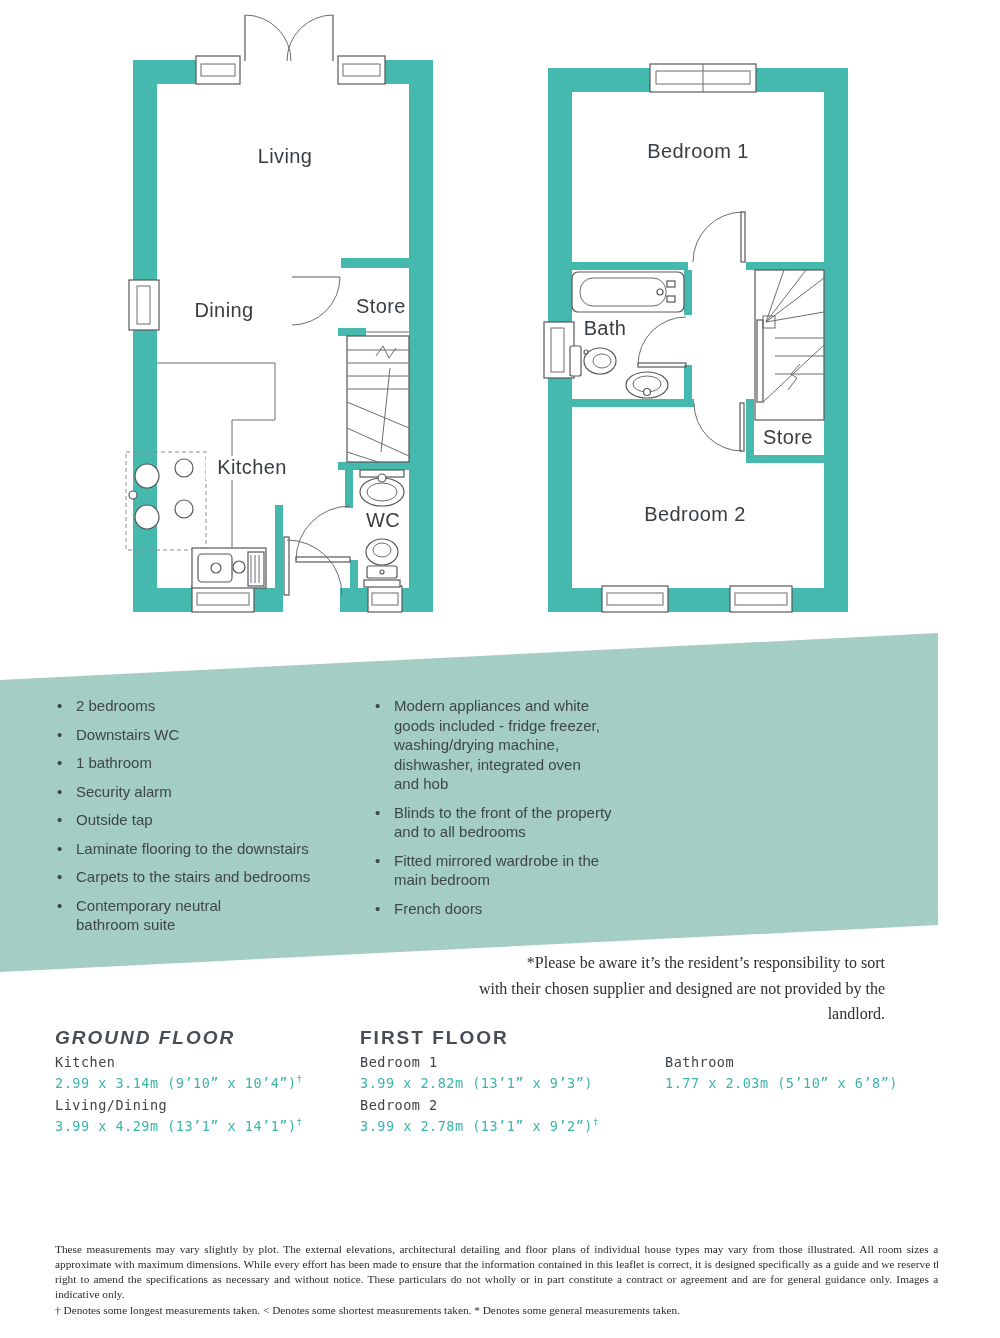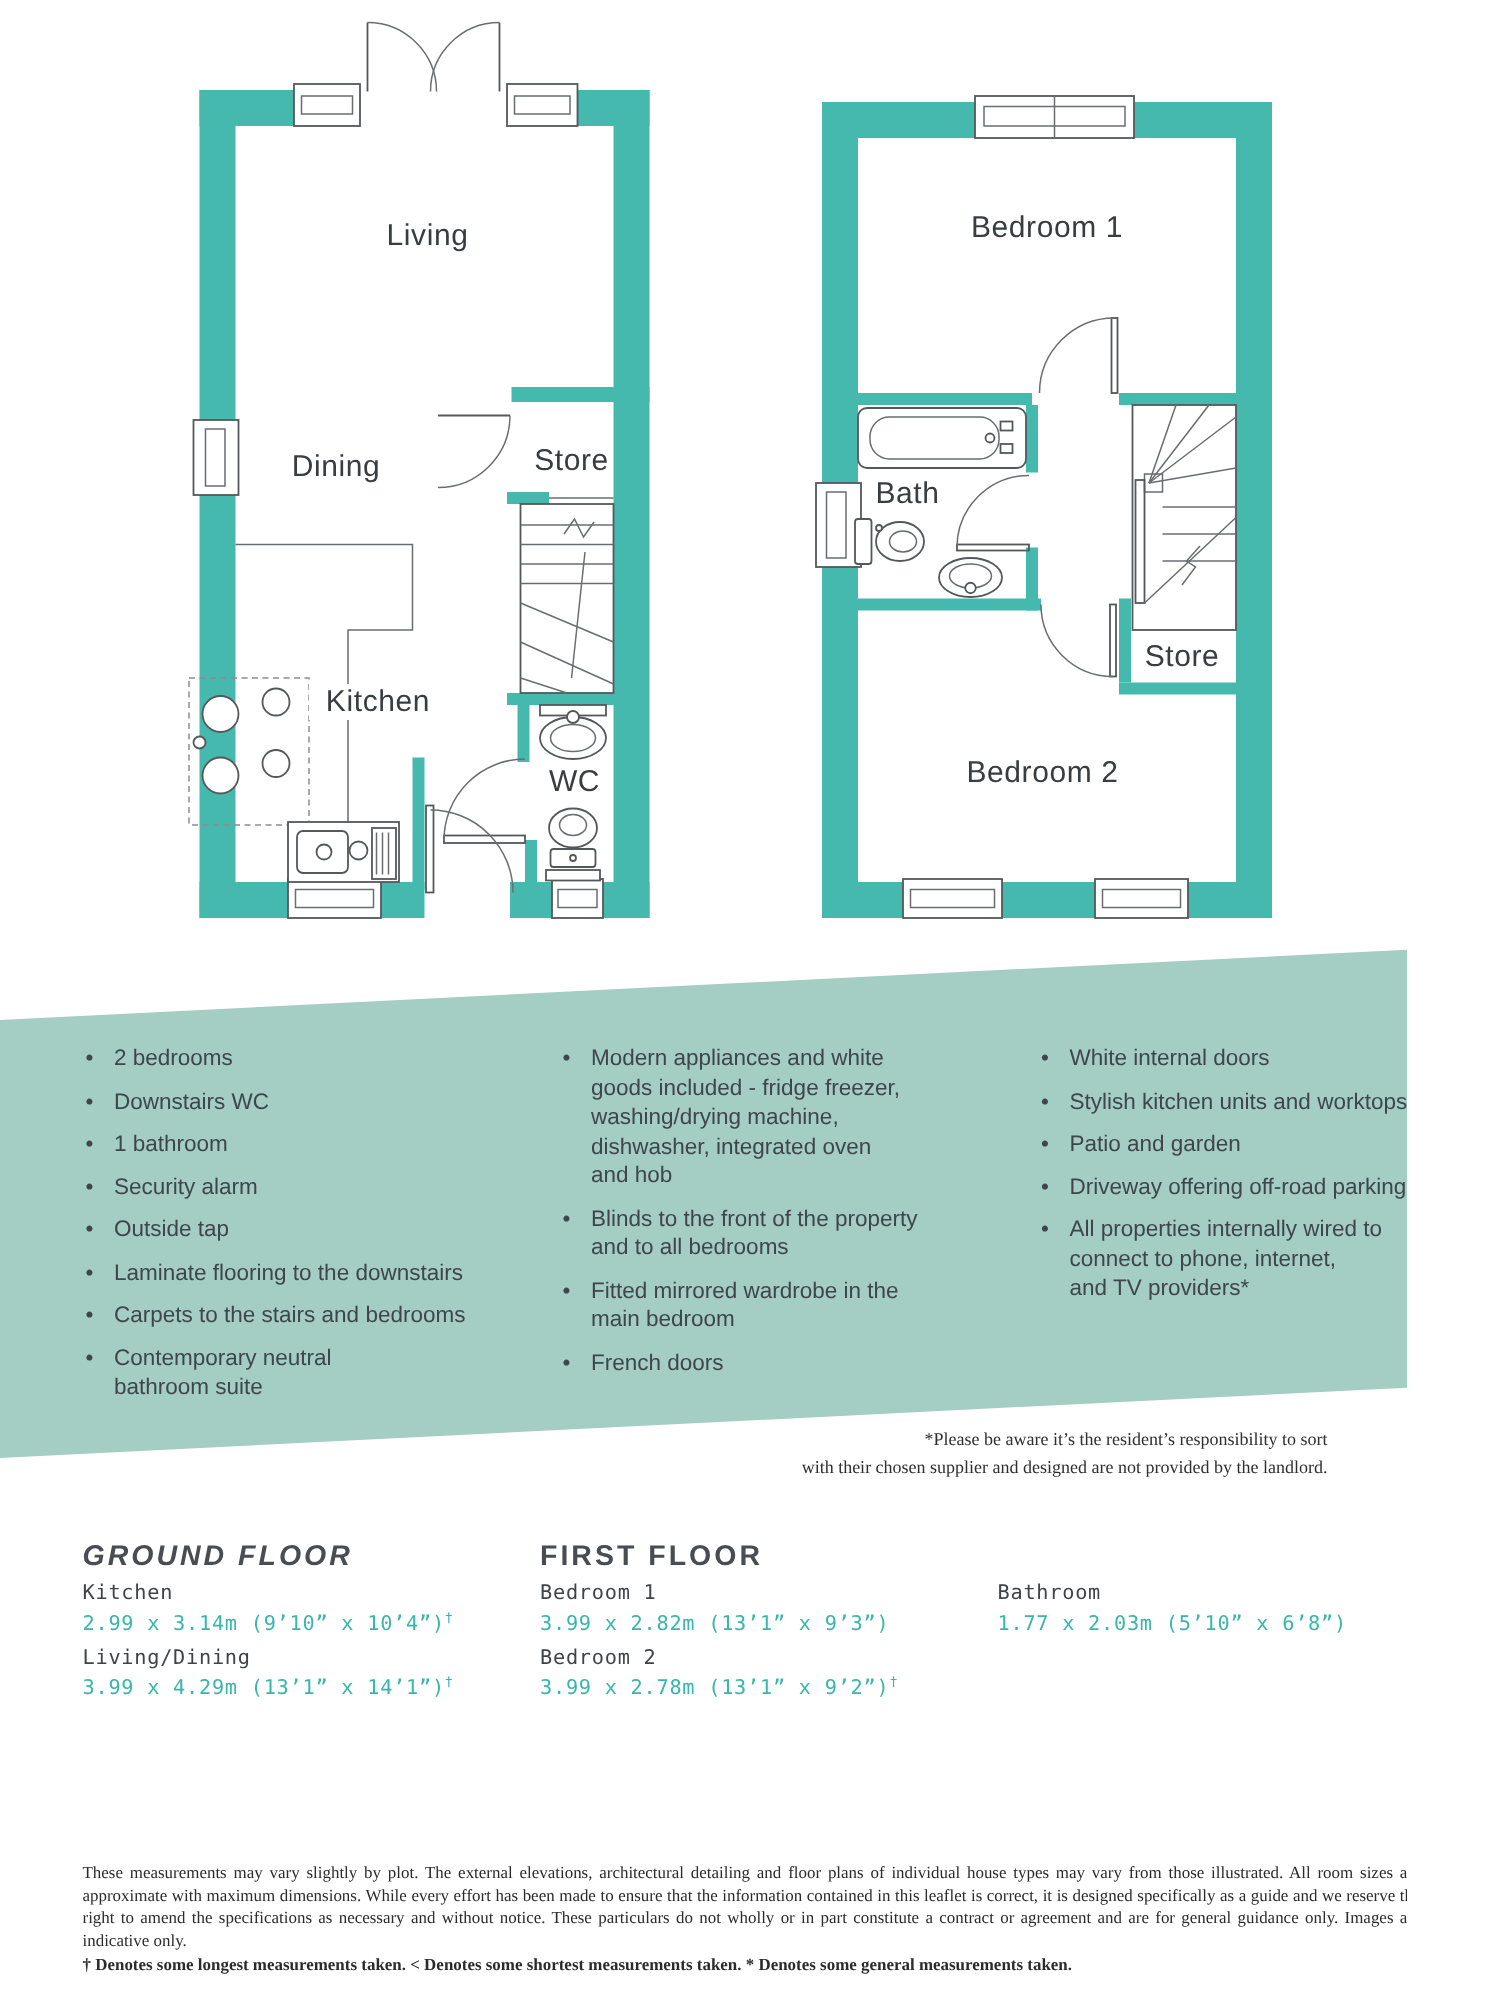--- a/index.html
+++ b/index.html
@@ -24,39 +24,39 @@
         clip-path:polygon(0 60px,1000px 10px,1000px 302px,0 352px);}
   ul.features{position:absolute;margin:0;padding:0;list-style:none;}
   ul.features li{position:relative;padding-left:19px;margin:0 0 9px 0;
         font-size:15px;line-height:1.3;color:#3e464a;white-space:pre-line;font-weight:400;}
   ul.features li::before{content:"\2022";position:absolute;left:0;top:0;color:#3e464a;}
   .col1{left:57px;top:76px;width:280px;}
   .col2{left:375px;top:76px;width:260px;}
   .col3{left:694px;top:76px;width:280px;}
 
   .aerials-note{position:absolute;right:53px;top:950px;width:430px;text-align:right;
-        font-family:"Liberation Serif",serif;font-size:12px;line-height:1.6;color:#2e2e2e;}
+        font-family:"Liberation Serif",serif;font-size:16px;line-height:1.6;color:#2e2e2e;}
   .aerials-note span{display:block;}
 
   .floor-heading{position:absolute;margin:0;font-size:19px;font-weight:600;
         letter-spacing:2px;color:#484d53;}
   .gf{left:55px;top:1027px;font-style:italic;}
   .ff{left:360px;top:1027px;}
   .dim-entry{position:absolute;font-family:"DejaVu Sans Mono",monospace;}
   .dim-room{font-size:13.5px;color:#3f4449;letter-spacing:.5px;}
   .dim-value{font-size:13.5px;color:var(--dims-teal);letter-spacing:.5px;margin-top:4px;text-align:right;}
   .dim-value sup{font-size:9px;}
   .pos-a1{left:55px;top:1054px;}  .pos-a2{left:55px;top:1097px;}
   .pos-b1{left:360px;top:1054px;} .pos-b2{left:360px;top:1097px;}
   .pos-c1{left:665px;top:1054px;}
 
   .disclaimer{position:absolute;left:55px;top:1242px;width:892px;
         font-family:"Liberation Serif",serif;font-size:11.3px;line-height:1.34;color:#2b2b2b;}
   .disclaimer p{margin:0;text-align:justify;}
-  .disclaimer p.denotes{font-weight:bold;text-align:left;}
+  .disclaimer p.denotes{font-weight:normal;text-align:left;}
 </style>
 </head>
 <body>
 
 <div class="page">
 
   <svg width="1000" height="650" viewBox="0 0 1000 650">
 
     <g>
 
@@ -298,29 +298,20 @@
 goods included - fridge freezer,
 washing/drying machine,
 dishwasher, integrated oven
 and hob</li>
       <li>Blinds to the front of the property
 and to all bedrooms</li>
       <li>Fitted mirrored wardrobe in the
 main bedroom</li>
       <li>French doors</li>
     </ul>
-    <ul class="features col3">
-      <li>White internal doors</li>
-      <li>Stylish kitchen units and worktops</li>
-      <li>Patio and garden</li>
-      <li>Driveway offering off-road parking</li>
-      <li>All properties internally wired to
-connect to phone, internet,
-and TV providers*</li>
-    </ul>
   </div>
 
   
   <div class="aerials-note">
     <span>*Please be aware it’s the resident’s responsibility to sort</span>
     <span>with their chosen supplier and designed are not provided by the landlord.</span>
   </div>
 
   
   <h2 class="floor-heading gf">GROUND FLOOR</h2>

